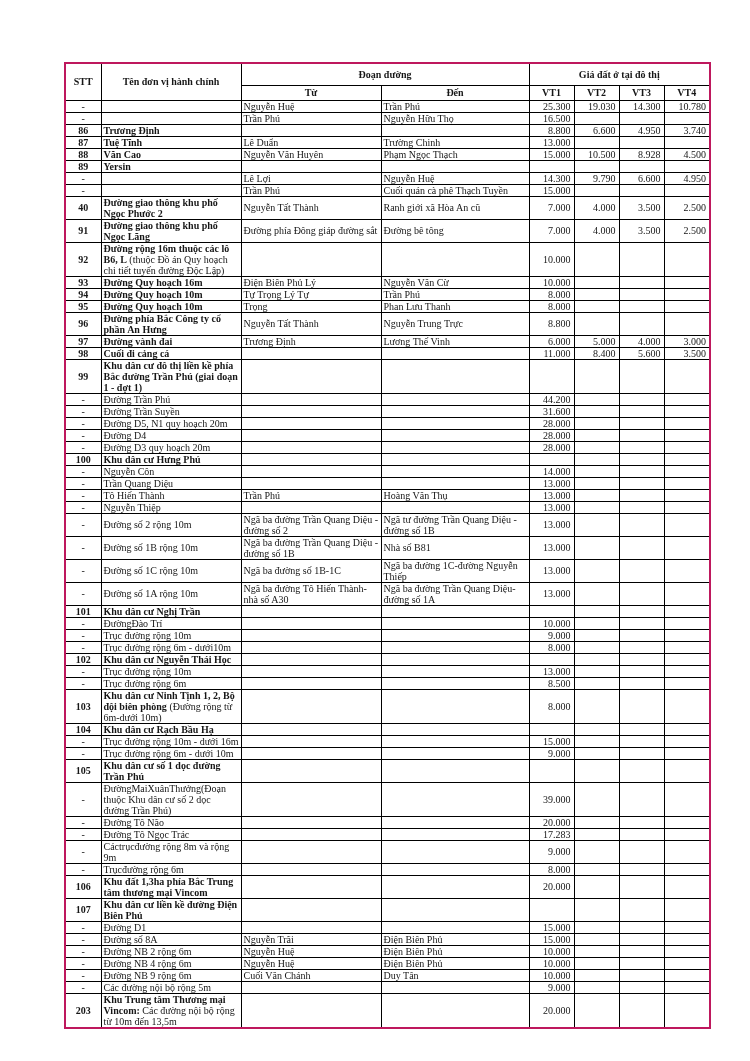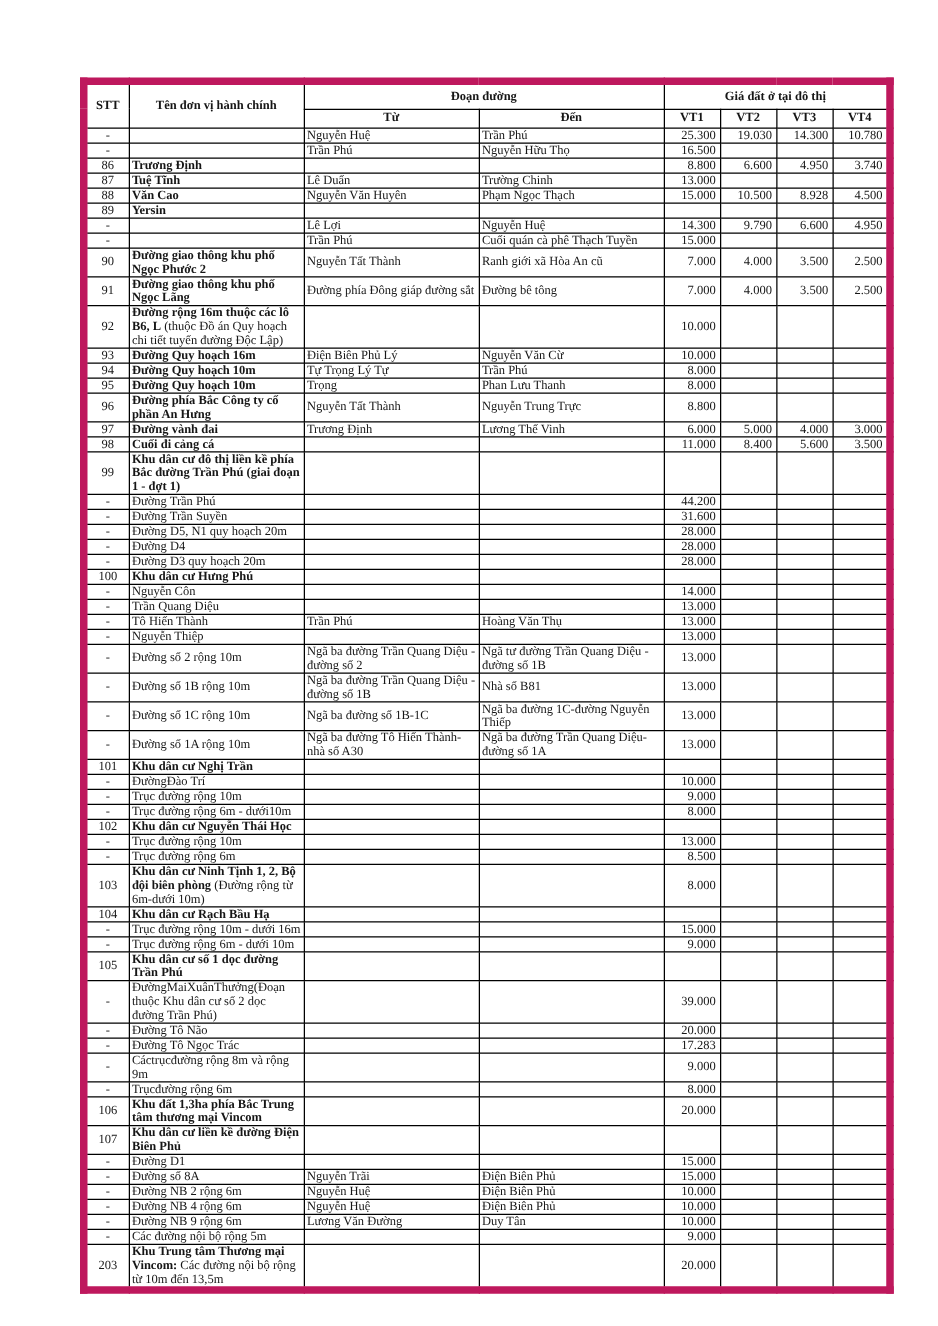--- a/index.html
+++ b/index.html
@@ -1,34 +1,34 @@
 <!DOCTYPE html>
 <html><head>
 <meta charset="utf-8">
 <style>
   html,body{margin:0;padding:0;background:#ffffff;}
   body{width:750px;height:1061px;font-family:"Liberation Serif", serif;color:#161616;}
   .sheet{position:relative;width:750px;height:1061px;background:#fff;overflow:hidden;}
   table.land{
     position:absolute;left:64px;top:62px;width:645px;
     border-collapse:collapse;table-layout:fixed;
-    border:6px solid #be185d;
+    border:2px solid #be185d;
   }
   .land th,.land td{
     border:1px solid #000;
     font-size:10px;line-height:11px;
     padding:0 2px;vertical-align:middle;
     overflow:hidden;word-wrap:break-word;
   }
   .land thead tr.h1{height:22px;}
   .land thead tr.h2{height:15px;}
   .land th{font-weight:bold;text-align:center;}
   .land tbody tr{height:12px;}
   td.stt{text-align:center;}
-  td.stt.b{font-weight:normal;}
+  td.stt.b{font-weight:bold;}
   td.name{text-align:left;}
   td.name .b{font-weight:bold;}
   td.name .it{}
   td.rd{text-align:left;}
   td.num{text-align:right;padding-right:3px;}
   .pagenum{
     position:absolute;top:1018px;left:0;width:100%;
     text-align:center;text-indent:26px;
     font-size:10px;color:#444;
   }
@@ -139,21 +139,21 @@
           <td class="stt">-</td>
           <td class="name"></td>
           <td class="rd">Trần Phú</td>
           <td class="rd">Cuối quán cà phê Thạch Tuyền</td>
           <td class="num">15.000</td>
           <td class="num"></td>
           <td class="num"></td>
           <td class="num"></td>
         </tr>
         <tr>
-          <td class="stt b">90</td>
+          <td class="stt b">40</td>
           <td class="name"><span class="b">Đường giao thông khu phố Ngọc Phước 2</span></td>
           <td class="rd">Nguyễn Tất Thành</td>
           <td class="rd">Ranh giới xã Hòa An cũ</td>
           <td class="num">7.000</td>
           <td class="num">4.000</td>
           <td class="num">3.500</td>
           <td class="num">2.500</td>
         </tr>
         <tr>
           <td class="stt b">91</td>
@@ -611,21 +611,21 @@
           <td class="rd">Nguyễn Huệ</td>
           <td class="rd">Điện Biên Phủ</td>
           <td class="num">10.000</td>
           <td class="num"></td>
           <td class="num"></td>
           <td class="num"></td>
         </tr>
         <tr>
           <td class="stt">-</td>
           <td class="name"><span class="">Đường NB 9 rộng 6m</span></td>
-          <td class="rd">Lương Văn Đường</td>
+          <td class="rd">Cuối Văn Chánh</td>
           <td class="rd">Duy Tân</td>
           <td class="num">10.000</td>
           <td class="num"></td>
           <td class="num"></td>
           <td class="num"></td>
         </tr>
         <tr>
           <td class="stt">-</td>
           <td class="name"><span class="">Các đường nội bộ rộng 5m</span></td>
           <td class="rd"></td>

